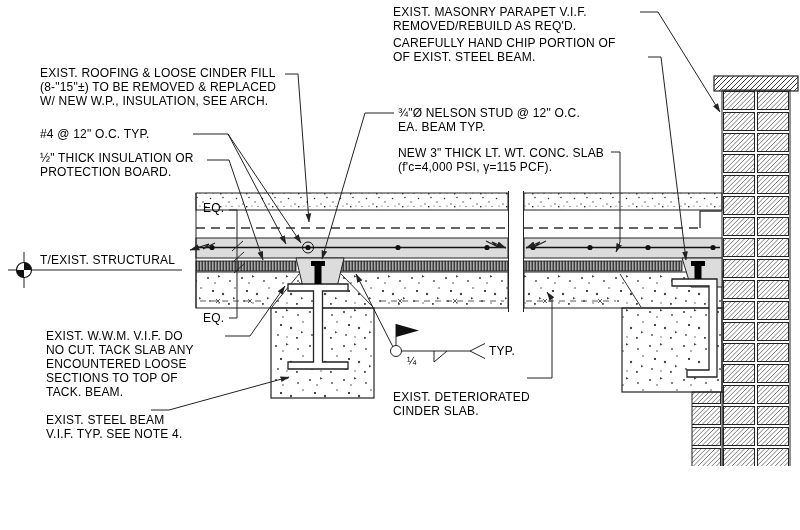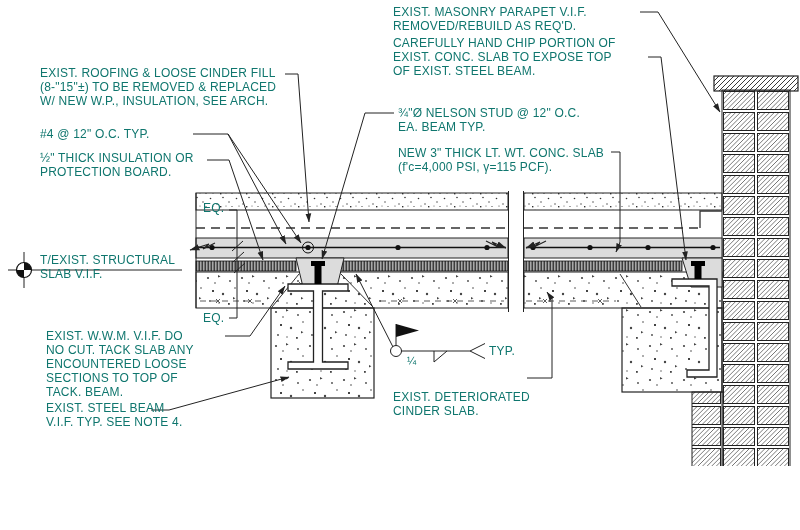--- a/index.html
+++ b/index.html
@@ -1,18 +1,18 @@
 <!DOCTYPE html>
 <html><head>
 <meta charset="utf-8">
 <style>
   html,body{margin:0;padding:0;background:#ffffff;}
   #canvas{
     position:relative;width:800px;height:466px;background:#ffffff;overflow:hidden;
-    font-family:"Liberation Sans", sans-serif;color:#0f766e;
+    font-family:"Liberation Sans", sans-serif;color:#000000;
   }
   #drawing{position:absolute;left:0;top:0;}
   .callout{position:absolute;font-size:12px;line-height:14px;letter-spacing:0.2px;white-space:nowrap;}
   .callout div{height:14px;}
   .small{font-size:11px;}
 </style>
 </head>
 <body>
 
 <div id="canvas">
@@ -233,21 +233,20 @@
   </g>
 </svg>
 
 <div class="callout" style="left:393px;top:5px;">
   <div>EXIST. MASONRY PARAPET V.I.F.</div>
   <div>REMOVED/REBUILD AS REQ'D.</div>
 </div>
 
 <div class="callout" style="left:393px;top:36px;">
   <div>CAREFULLY HAND CHIP PORTION OF</div>
-  <div>EXIST. CONC. SLAB TO EXPOSE TOP</div>
   <div>OF EXIST. STEEL BEAM.</div>
 </div>
 
 <div class="callout" style="left:40px;top:66px;">
   <div>EXIST. ROOFING &amp; LOOSE CINDER FILL</div>
   <div>(8-"15"±) TO BE REMOVED &amp; REPLACED</div>
   <div>W/ NEW W.P., INSULATION, SEE ARCH.</div>
 </div>
 
 <div class="callout" style="left:40px;top:127px;">
@@ -264,32 +263,31 @@
   <div>EA. BEAM TYP.</div>
 </div>
 
 <div class="callout" style="left:398px;top:146px;">
   <div>NEW 3" THICK LT. WT. CONC. SLAB</div>
   <div>(f'c=4,000 PSI, γ=115 PCF).</div>
 </div>
 
 <div class="callout" style="left:40px;top:253px;">
   <div>T/EXIST. STRUCTURAL</div>
-  <div>SLAB V.I.F.</div>
 </div>
 
 <div class="callout" style="left:46px;top:329px;">
   <div>EXIST. W.W.M. V.I.F. DO</div>
   <div>NO CUT. TACK SLAB ANY</div>
   <div>ENCOUNTERED LOOSE</div>
   <div>SECTIONS TO TOP OF</div>
   <div>TACK. BEAM.</div>
 </div>
 
-<div class="callout" style="left:46px;top:401px;">
+<div class="callout" style="left:46px;top:413px;">
   <div>EXIST. STEEL BEAM</div>
   <div>V.I.F. TYP. SEE NOTE 4.</div>
 </div>
 
 <div class="callout" style="left:393px;top:370px;margin-top:20px;">
   <div>EXIST. DETERIORATED</div>
   <div>CINDER SLAB.</div>
 </div>
 
 <div class="callout" style="left:203px;top:201px;">

